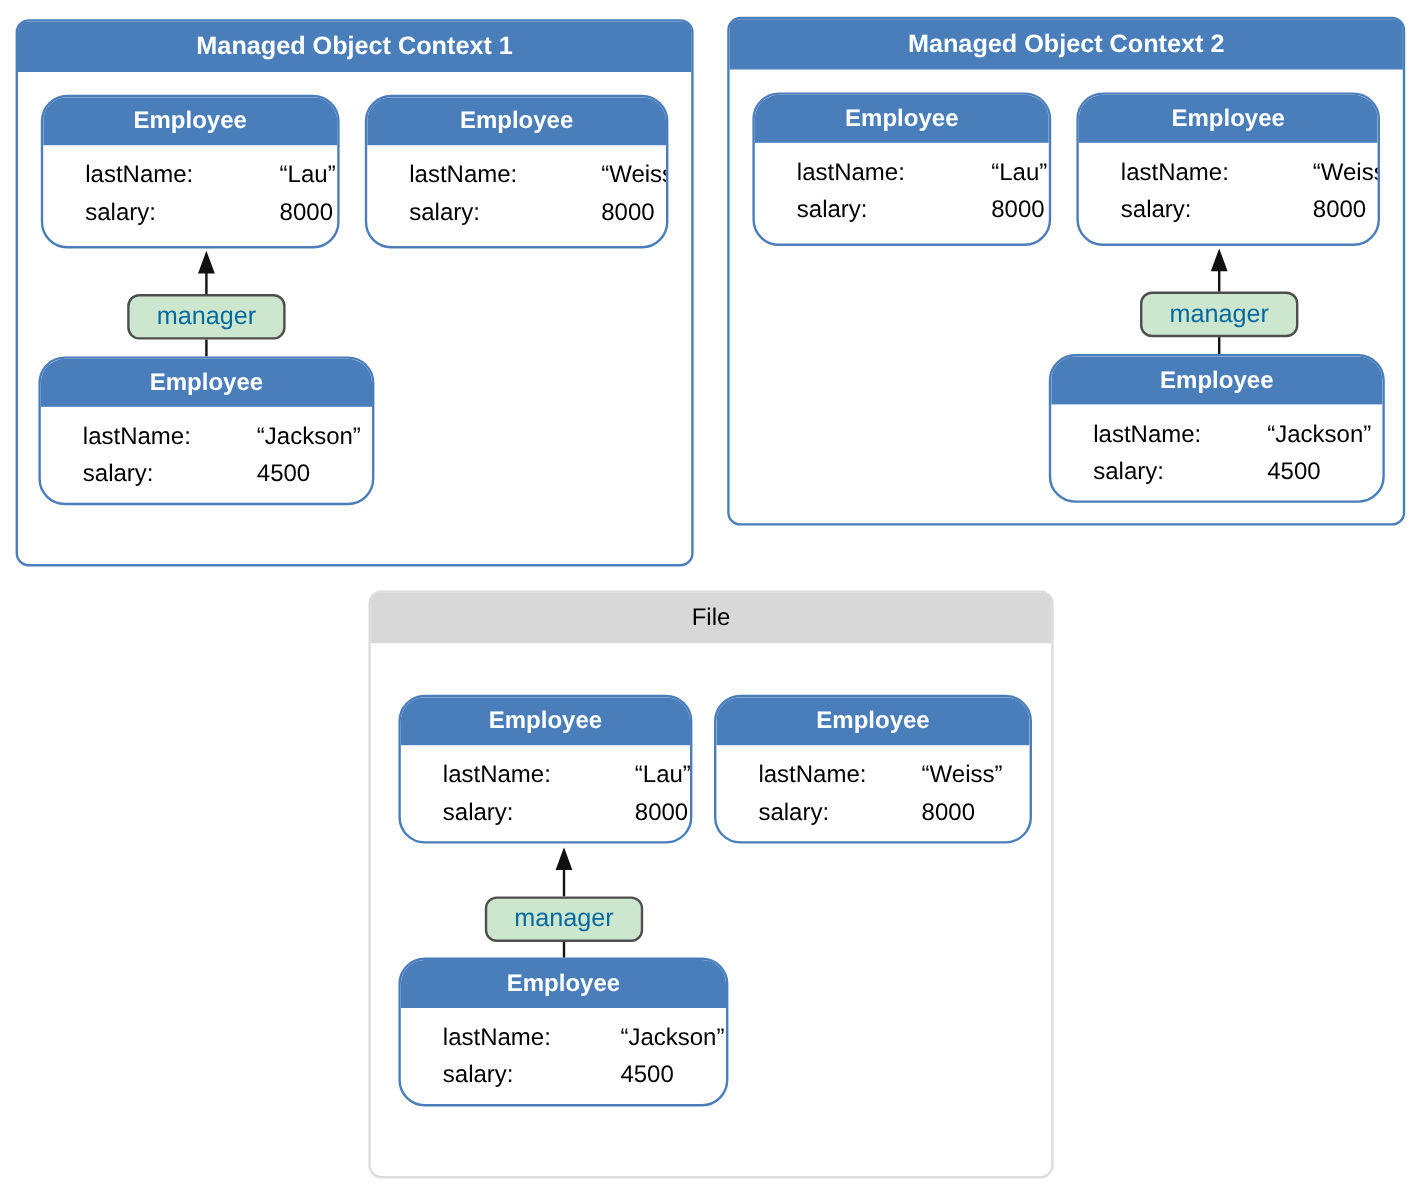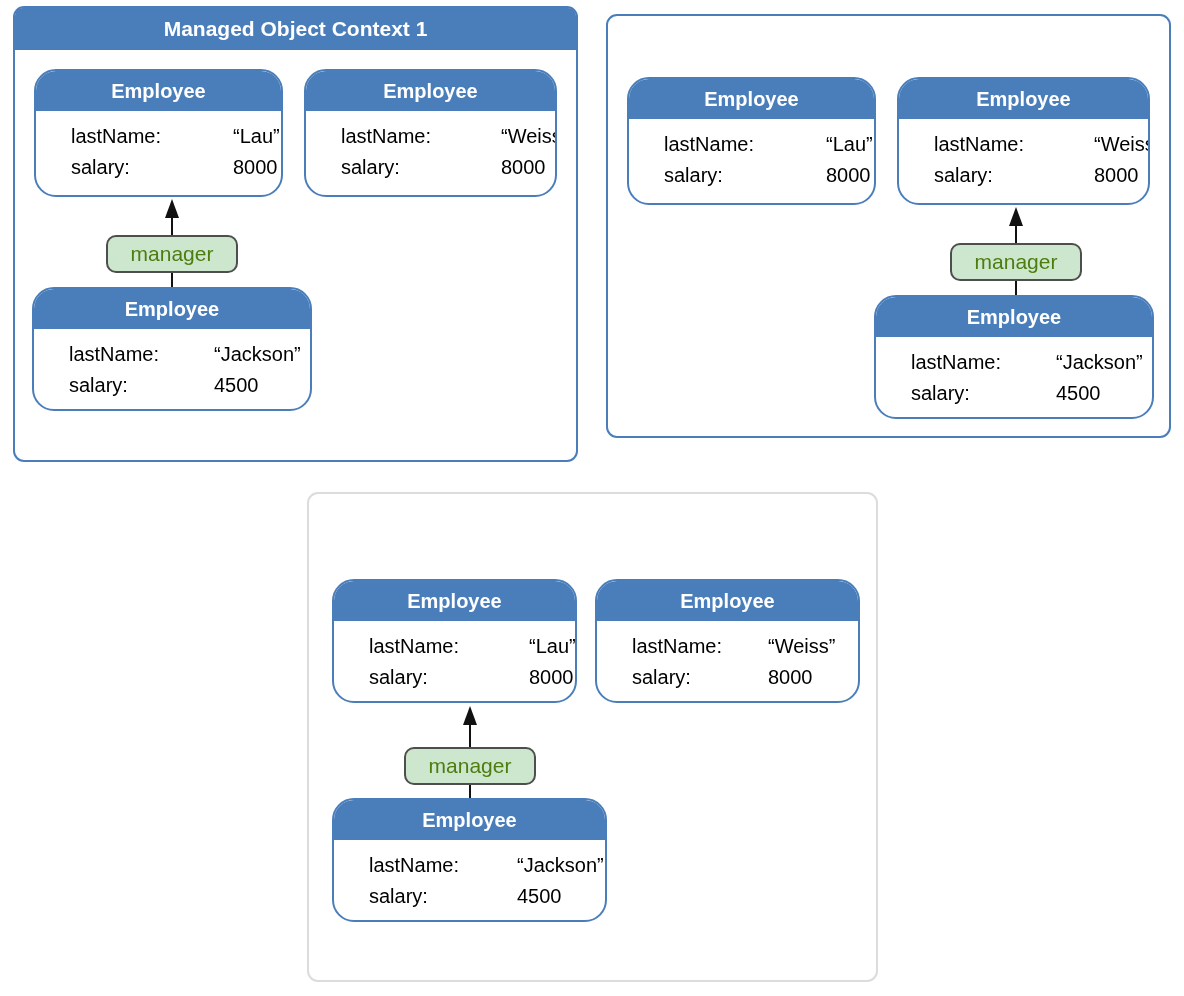--- a/index.html
+++ b/index.html
@@ -71,42 +71,42 @@
   .pill {
     position: absolute;
     background: #CDE7CE;
     border: 2px solid #4E4E4E;
     border-radius: 10px;
     box-sizing: border-box;
     display: flex;
     align-items: center;
     justify-content: center;
     font-size: 21px;
-    color: #4d7c0f;
+    color: #0369a1;
   }
   .vline {
     position: absolute;
     width: 2px;
     background: #111111;
   }
   .arrowhead {
     position: absolute;
     width: 0;
     height: 0;
     border-left: 7px solid transparent;
     border-right: 7px solid transparent;
     border-bottom: 19px solid #111111;
   }
 </style>
 </head>
 <body>
 
 <div class="canvas">
 
-  <section class="panel blue" style="left:13px; top:6px; width:565px; height:456px;">
+  <section class="panel blue" style="left:13px; top:16px; width:565px; height:456px;">
     <div class="panel-header">Managed Object Context 1</div>
 
     <div class="entity-card" style="left:19px; top:61px; width:249px; height:128px; --tab:162px;">
       <div class="entity-header">Employee</div>
       <div class="entity-body">
         <div class="attr-row">
           <span>lastName:</span>
           <span>“Lau”</span>
         </div>
         <div class="attr-row">
@@ -144,20 +144,21 @@
         </div>
         <div class="attr-row">
           <span>salary:</span>
           <span>4500</span>
         </div>
       </div>
     </div>
   </section>
 
   <section class="panel blue" style="left:606px; top:14px; width:565px; height:424px;">
+    <div class="panel-header">Managed Object Context 2</div>
 
     <div class="entity-card" style="left:19px; top:61px; width:249px; height:128px; --tab:162px;">
       <div class="entity-header">Employee</div>
       <div class="entity-body">
         <div class="attr-row">
           <span>lastName:</span>
           <span>“Lau”</span>
         </div>
         <div class="attr-row">
           <span>salary:</span>
@@ -194,20 +195,21 @@
         </div>
         <div class="attr-row">
           <span>salary:</span>
           <span>4500</span>
         </div>
       </div>
     </div>
   </section>
 
   <section class="panel gray" style="left:307px; top:492px; width:571px; height:490px;">
+    <div class="panel-header">File</div>
 
     <div class="entity-card" style="left:23px; top:85px; width:245px; height:124px; --tab:160px;">
       <div class="entity-header">Employee</div>
       <div class="entity-body">
         <div class="attr-row">
           <span>lastName:</span>
           <span>“Lau”</span>
         </div>
         <div class="attr-row">
           <span>salary:</span>

